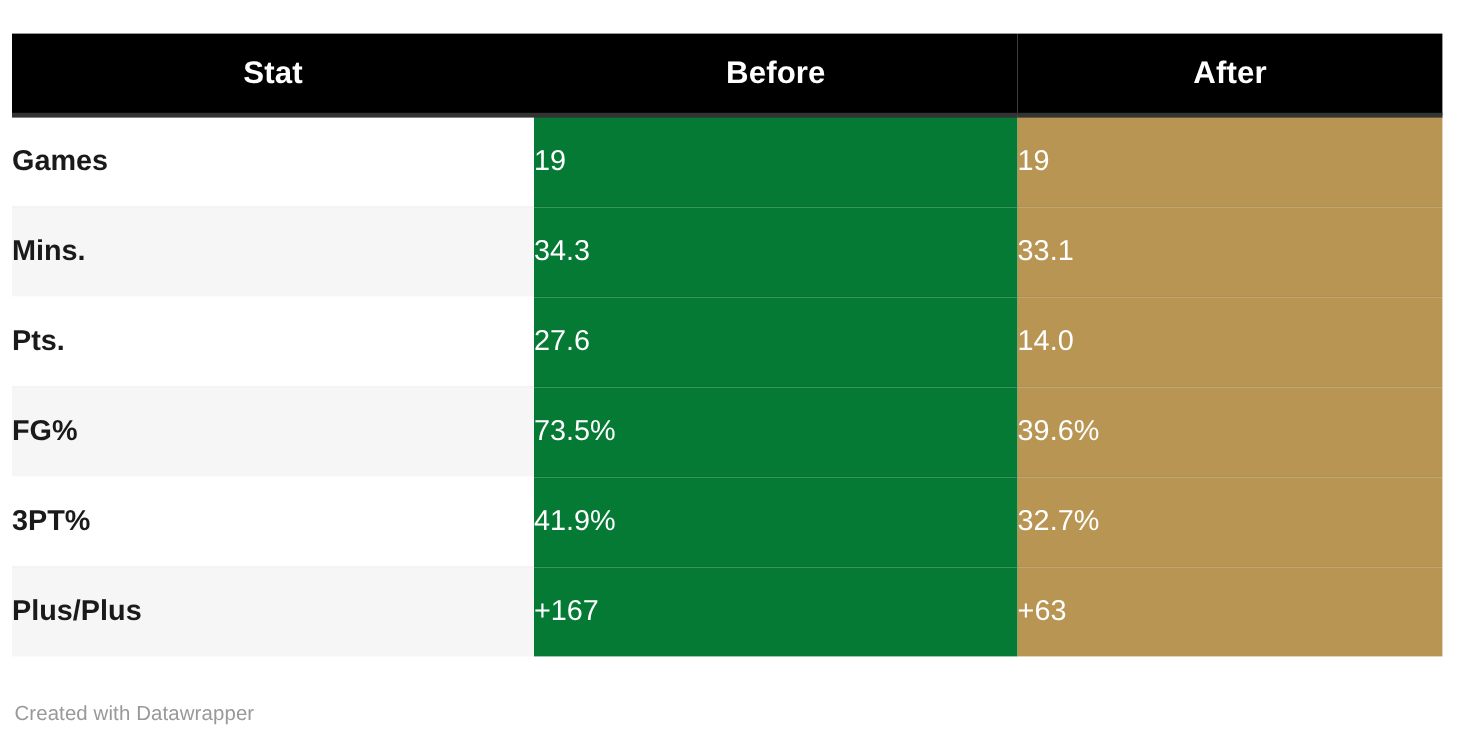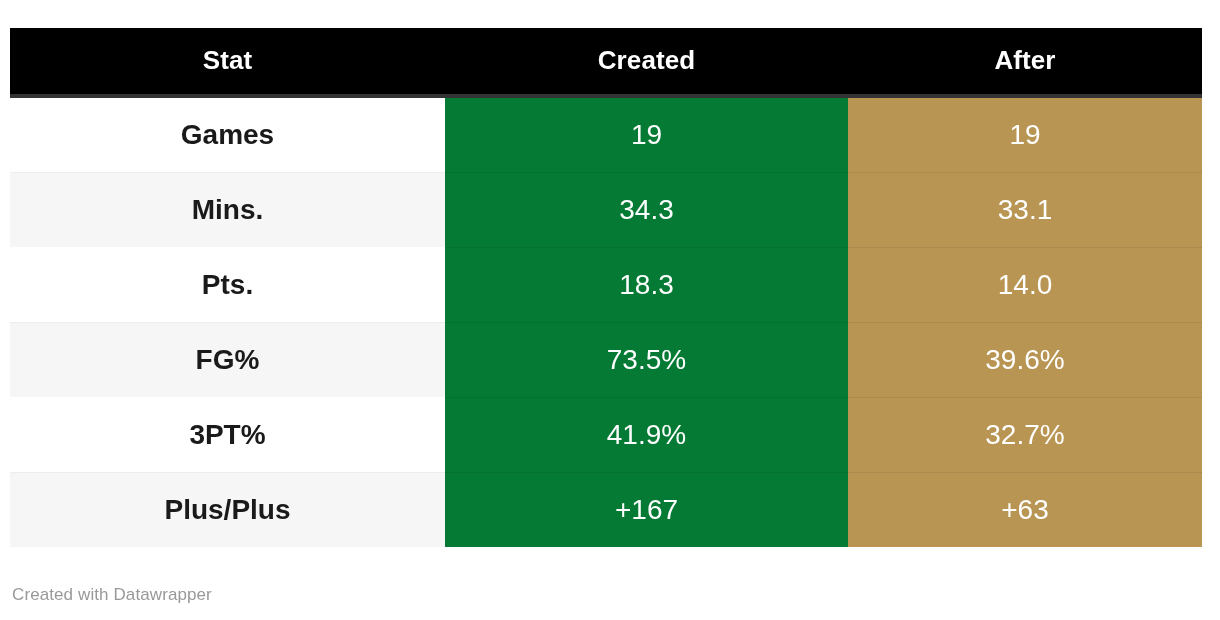--- a/index.html
+++ b/index.html
@@ -48,24 +48,24 @@
     font-size: 26px;
     font-weight: bold;
     text-align: center;
     padding: 17px 0 18px 0;
     letter-spacing: 0.1px;
     border-bottom: 4px solid #333333;
   }
 
   tbody td {
     height: 74px;
-    text-align: center;
+    text-align: left;
     vertical-align: middle;
     padding: 0;
-    font-size: 28px;
+    font-size: 24px;
   }
 
   td.cell-stat {
     color: #1a1a1a;
     font-weight: bold;
     background: #ffffff;
     border-top: 1px solid #ffffff;
   }
 
   tbody tr.odd td.cell-stat {
@@ -110,38 +110,38 @@
   <div class="table-wrap">
     <table class="stat-table">
       <colgroup>
         <col class="c-stat">
         <col class="c-before">
         <col class="c-after">
       </colgroup>
       <thead>
         <tr>
           <th>Stat</th>
-          <th>Created</th>
+          <th>Before</th>
           <th>After</th>
         </tr>
       </thead>
       <tbody>
         <tr class="even">
           <td class="cell-stat">Games</td>
           <td class="cell-before">19</td>
           <td class="cell-after">19</td>
         </tr>
         <tr class="odd">
           <td class="cell-stat">Mins.</td>
           <td class="cell-before">34.3</td>
           <td class="cell-after">33.1</td>
         </tr>
         <tr class="even">
           <td class="cell-stat">Pts.</td>
-          <td class="cell-before">18.3</td>
+          <td class="cell-before">27.6</td>
           <td class="cell-after">14.0</td>
         </tr>
         <tr class="odd">
           <td class="cell-stat">FG%</td>
           <td class="cell-before">73.5%</td>
           <td class="cell-after">39.6%</td>
         </tr>
         <tr class="even">
           <td class="cell-stat">3PT%</td>
           <td class="cell-before">41.9%</td>

